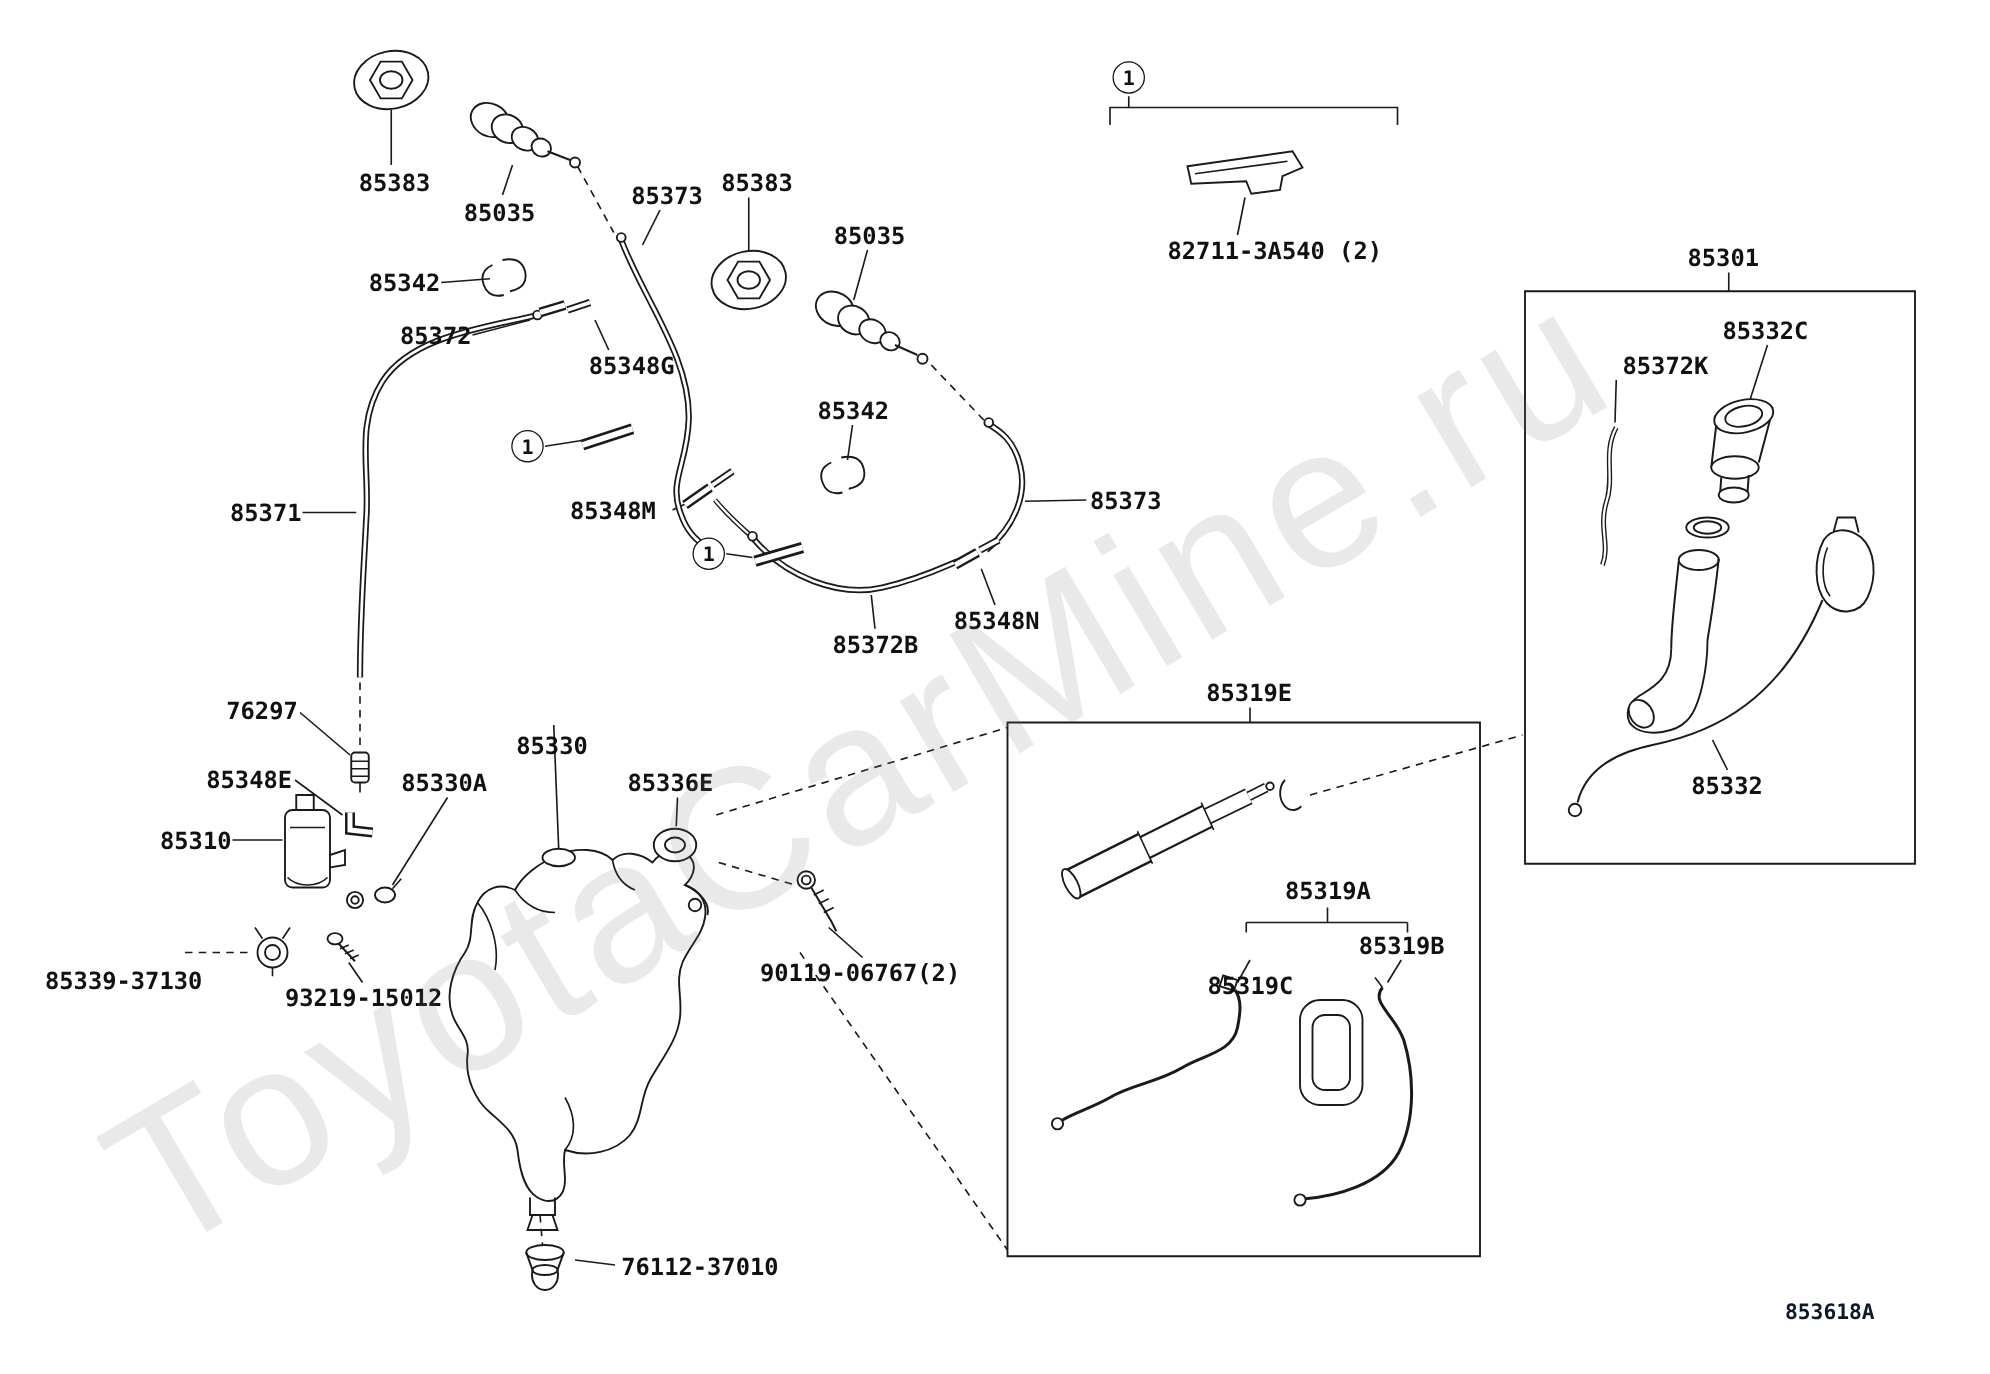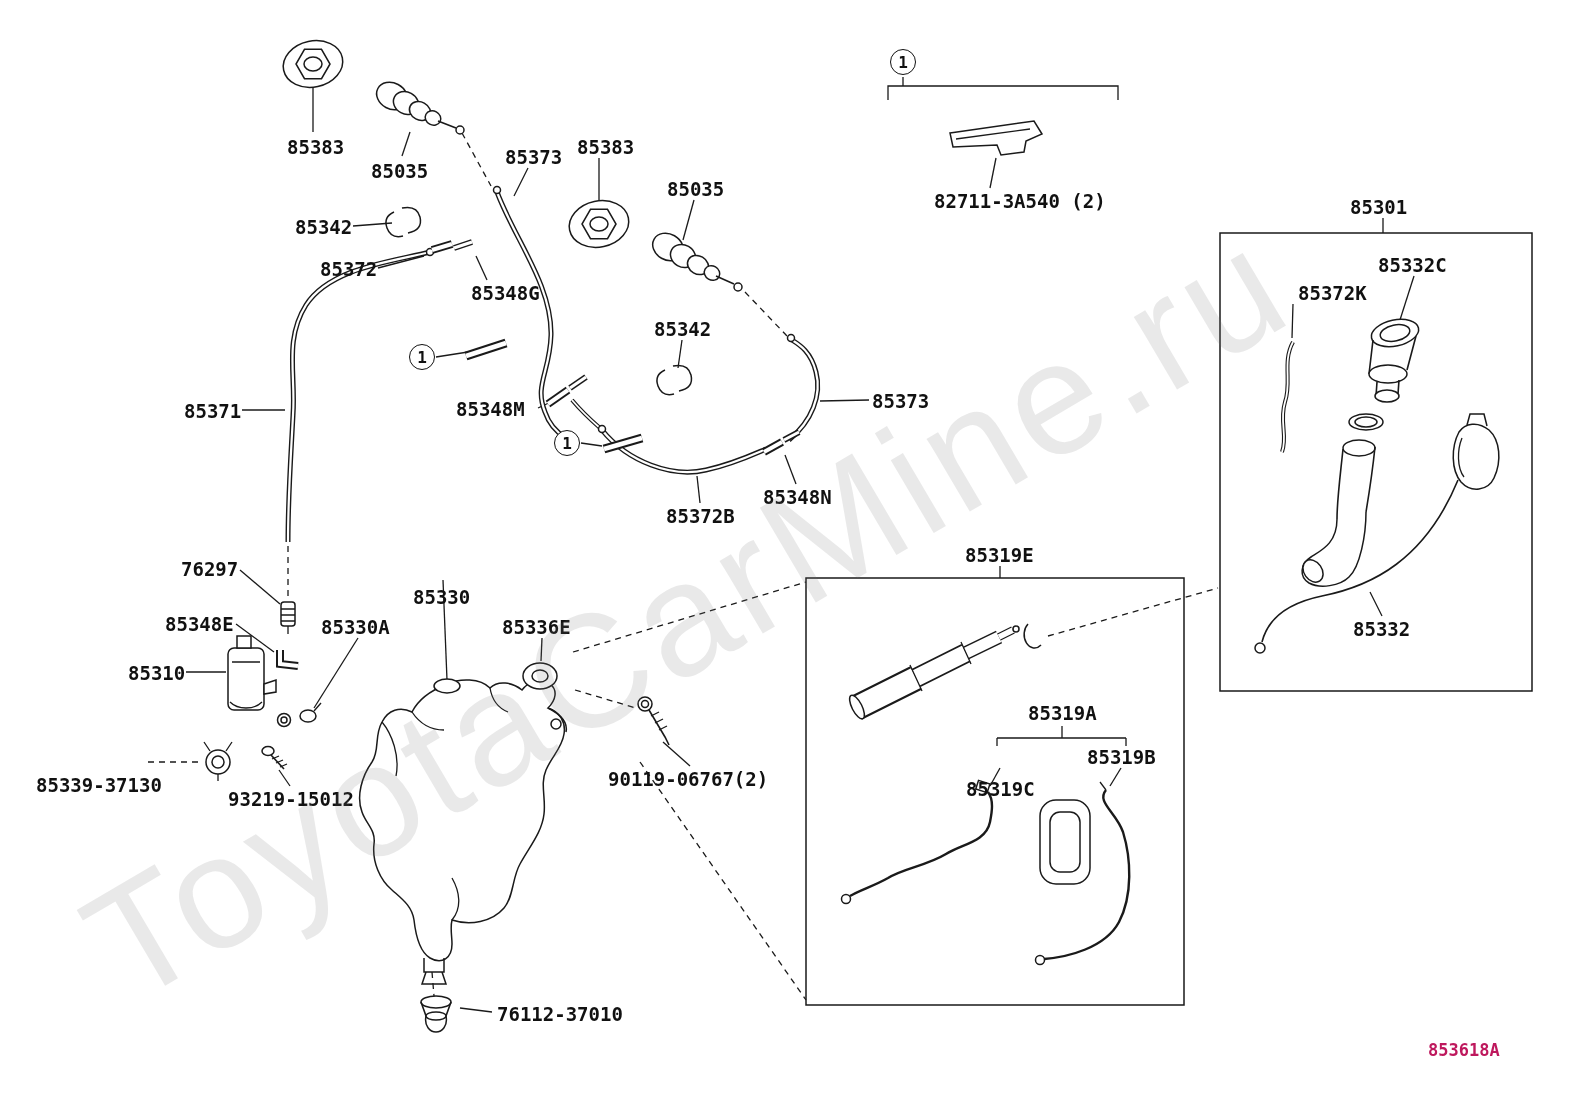--- a/index.html
+++ b/index.html
@@ -38,21 +38,21 @@
     letter-spacing:6px;
     color:rgba(120,120,120,0.16);
     white-space:nowrap;
     pointer-events:none;
     z-index:5;
   }
   #diagram-code{
     position:absolute;
     left:1428px;top:1040px;
     font:bold 17px "DejaVu Sans Mono","Liberation Mono",monospace;
-    color:#be185d;
+    color:#0f172a;
   }
   svg *{vector-effect:non-scaling-stroke;}
   .ln{stroke:#1a1a1a;stroke-width:1.3;fill:none;}
   .ln2{stroke:#1a1a1a;stroke-width:1.6;fill:none;}
   .dash{stroke:#1a1a1a;stroke-width:1.3;fill:none;stroke-dasharray:6 5;}
   .shape{stroke:#1a1a1a;stroke-width:1.5;fill:#fff;}
   .shape-n{stroke:#1a1a1a;stroke-width:1.5;fill:none;}
   .tube-o{stroke:#1a1a1a;stroke-width:5;fill:none;}
   .tube-i{stroke:#fff;stroke-width:2.2;fill:none;}
   .tube-o-sm{stroke:#1a1a1a;stroke-width:4;fill:none;}

